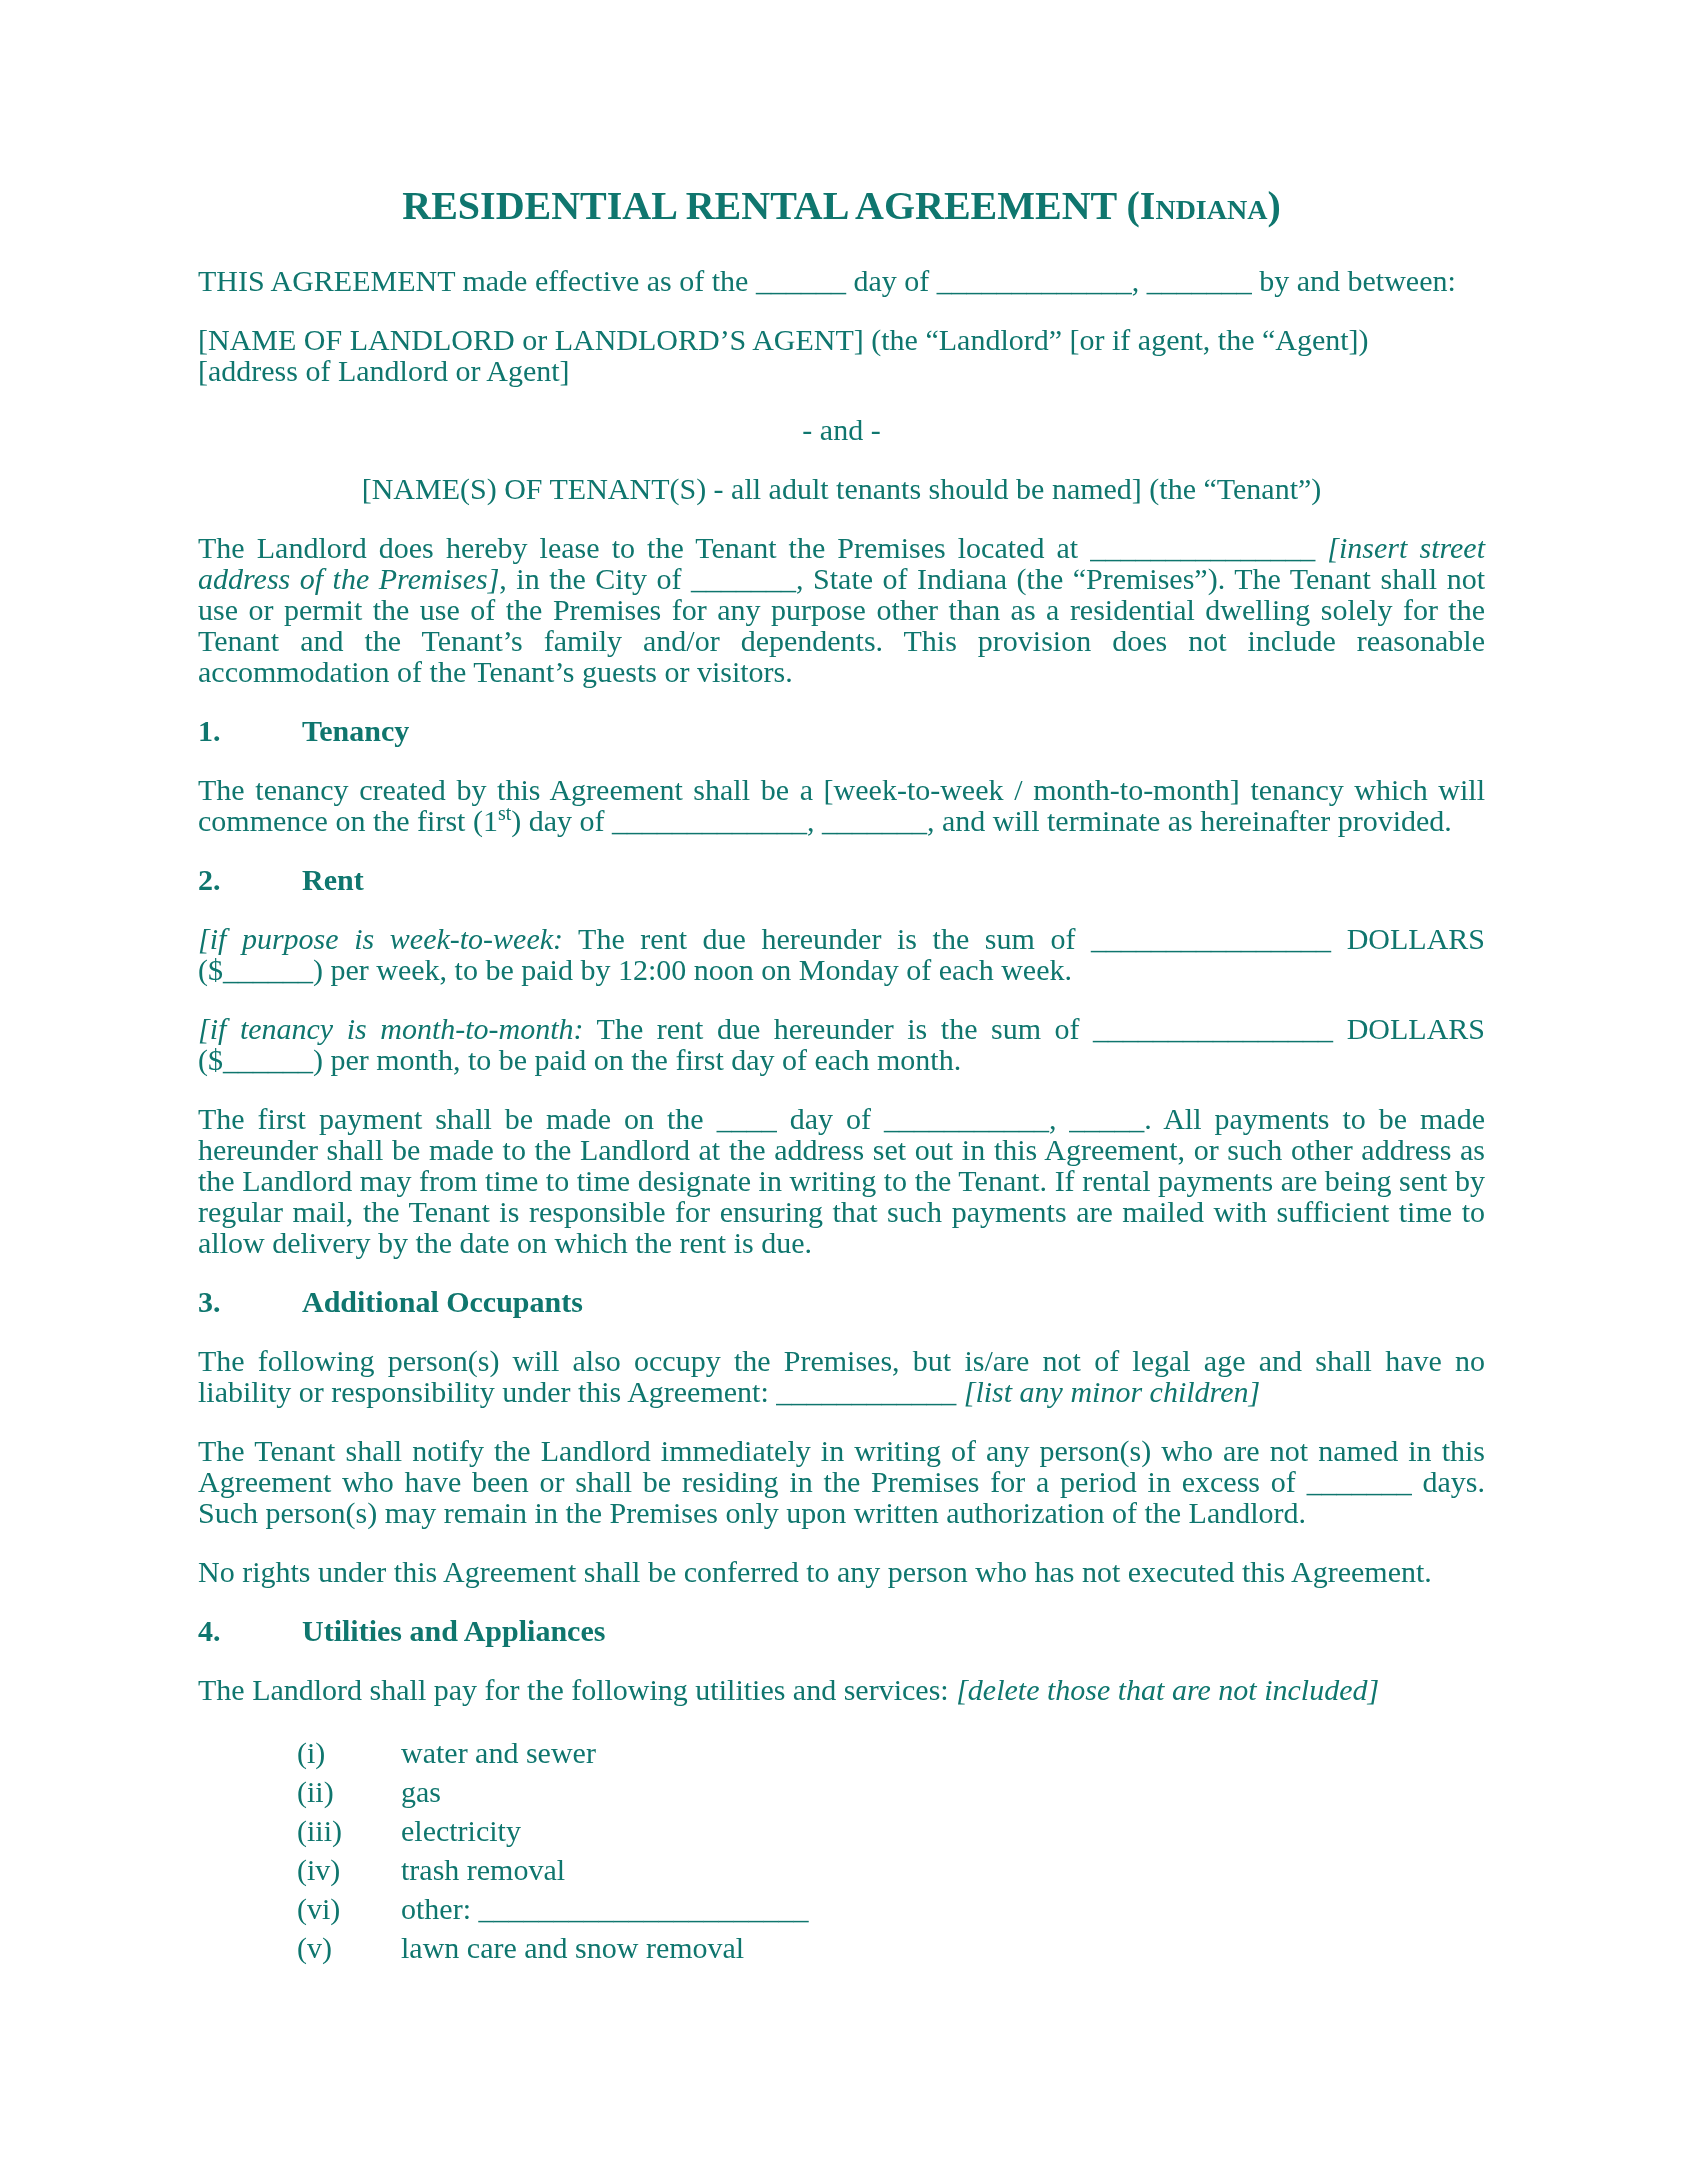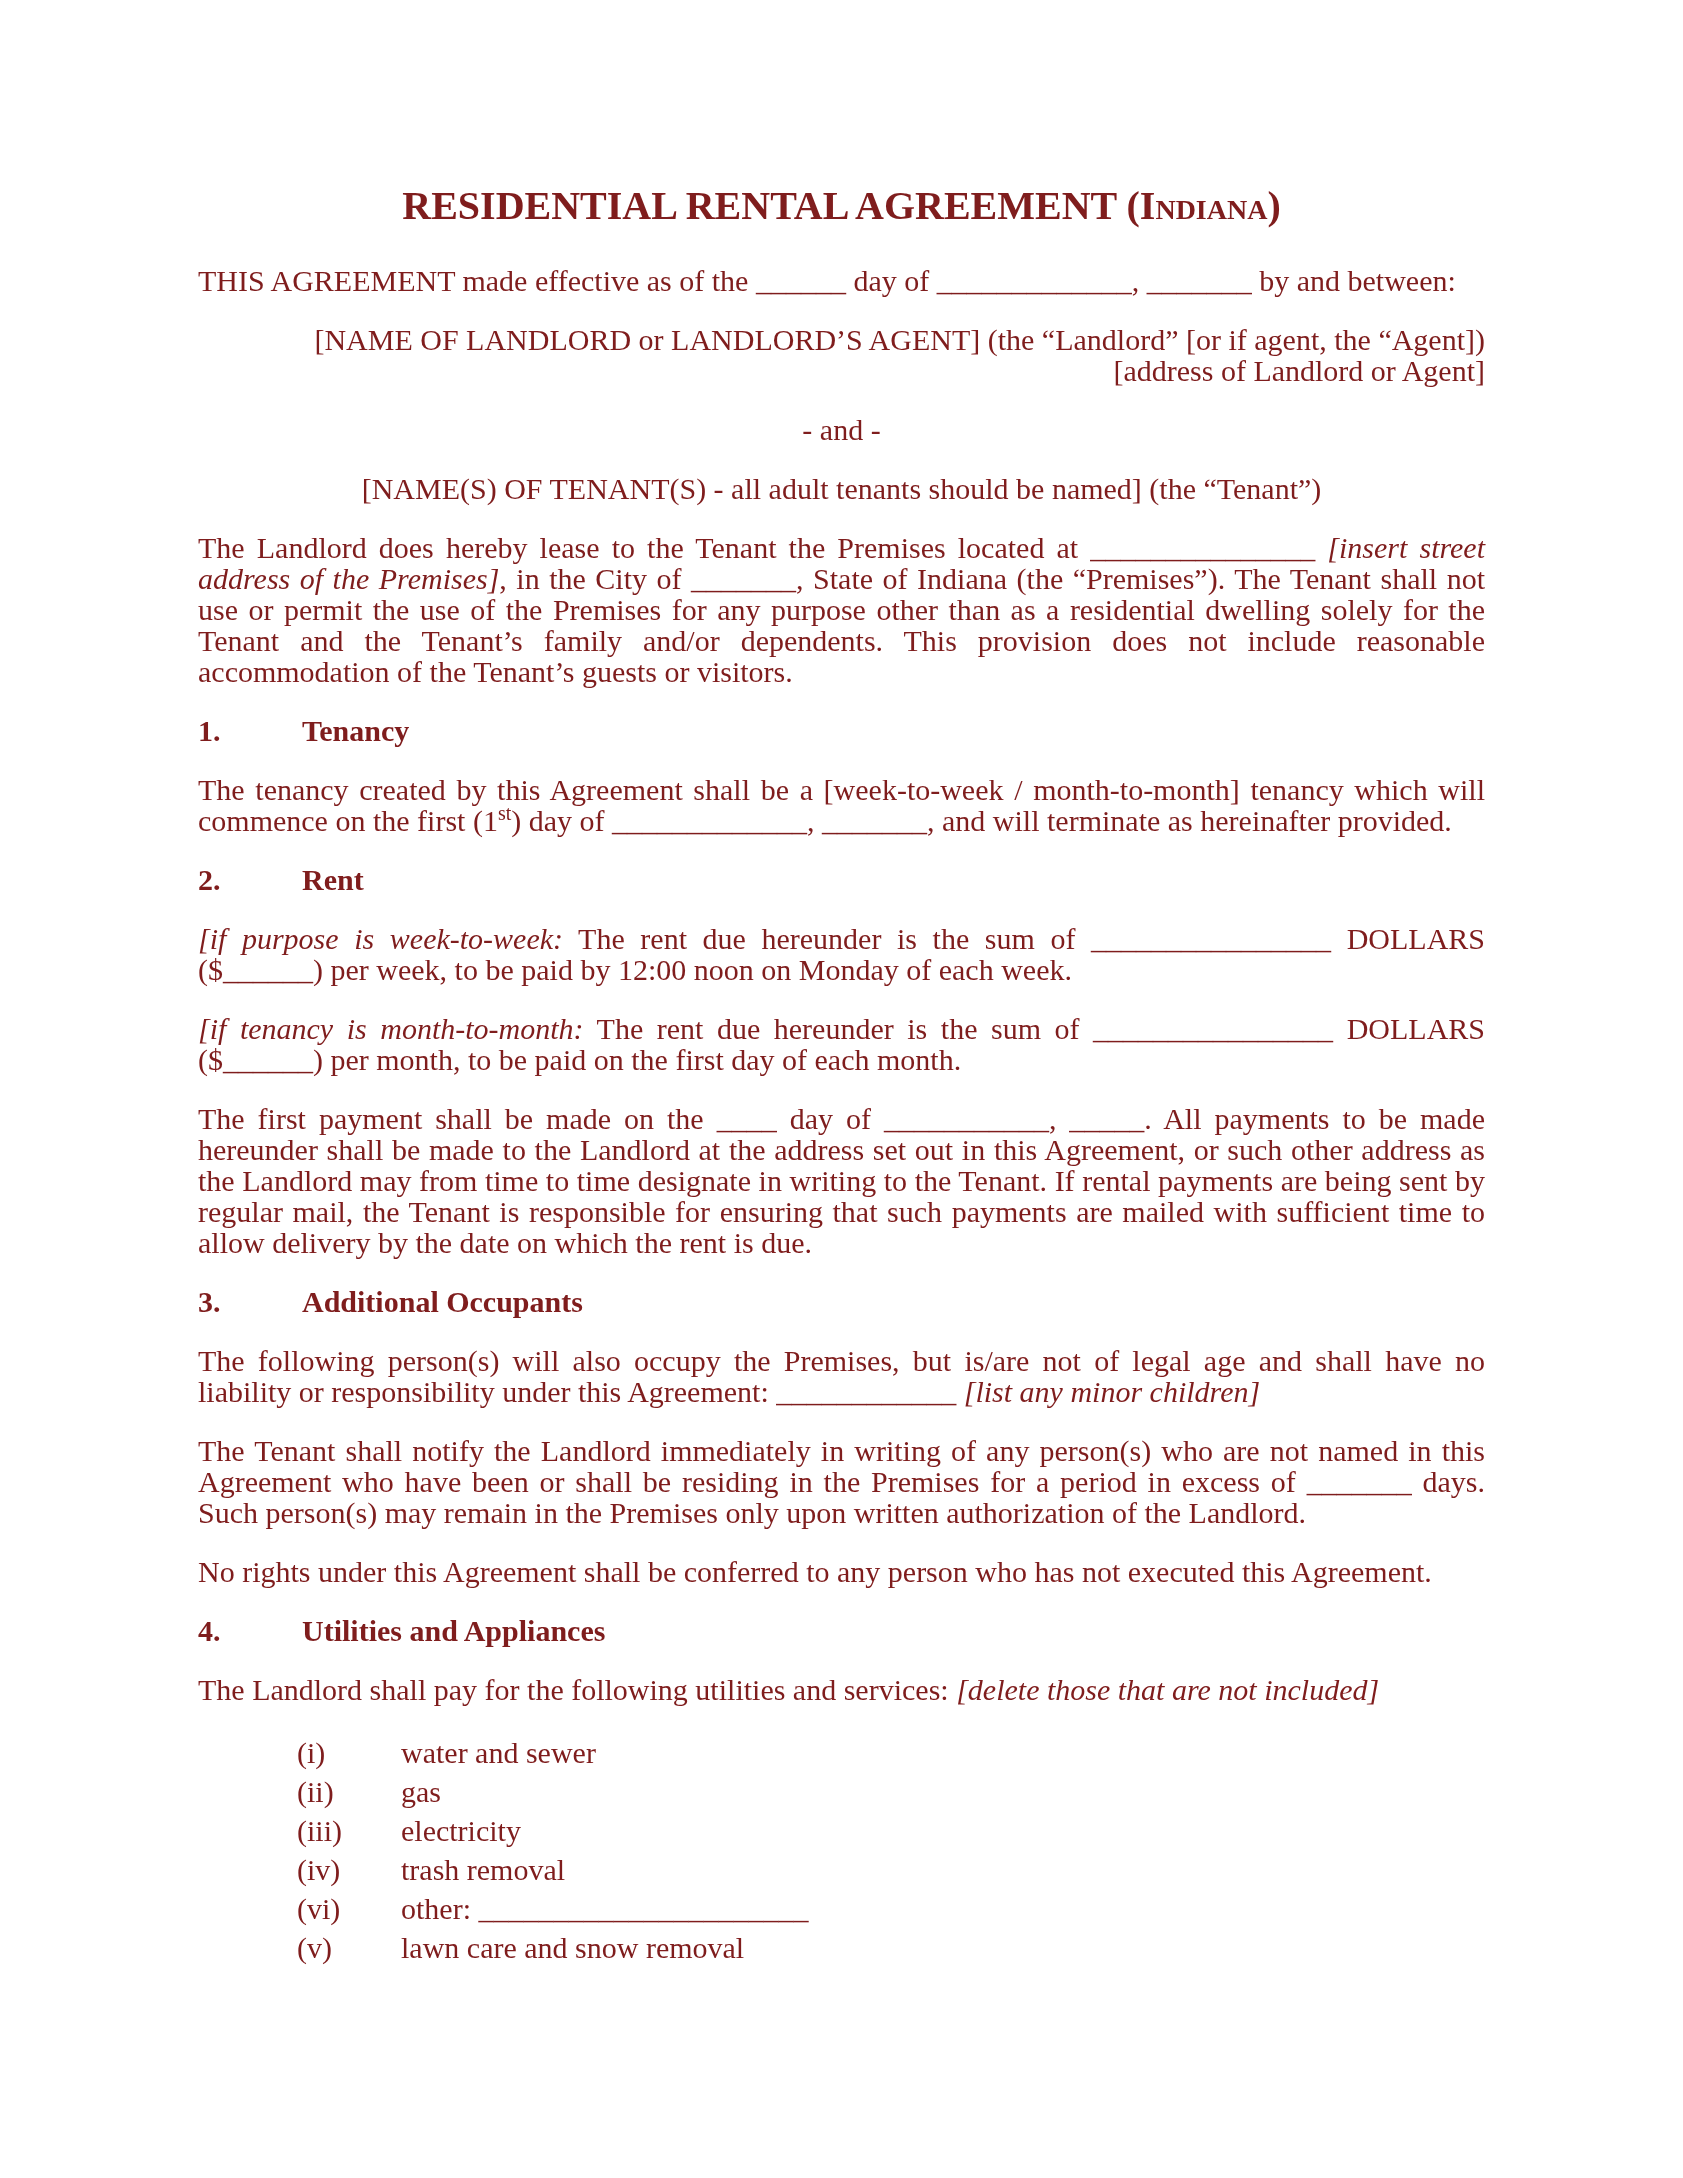--- a/index.html
+++ b/index.html
@@ -1,21 +1,21 @@
 <!DOCTYPE html>
 <html><head>
 <meta charset="utf-8">
 <style>
   html, body { margin: 0; padding: 0; background: #ffffff; }
   .page {
     position: relative;
     width: 1683px;
     height: 2178px;
     background: #ffffff;
-    color: #7f1d1d;
+    color: #0f766e;
     font-family: "Liberation Serif", serif;
     font-size: 30px;
     line-height: 31px;
     box-sizing: border-box;
     padding: 183px 198px 0 198px;
     overflow: hidden;
   }
   .title {
     font-size: 40px;
     line-height: 46px;
@@ -25,21 +25,21 @@
     margin: 0 0 36px 0;
     letter-spacing: 0px;
   }
   p.para {
     margin: 0 0 28px 0;
     text-align: justify;
   }
   p.nojust { text-align: center; }
   .ind1 { margin-left: 99px; }
   .ind2 { margin-left: 198px; }
-  .block { margin: 0 0 28px 0; text-align: right; }
+  .block { margin: 0 0 28px 0; }
   .heading {
     font-weight: bold;
     margin: 0 0 28px 0;
   }
   .heading .num {
     display: inline-block;
     width: 104px;
     font-weight: bold;
   }
   .it { font-style: italic; }

